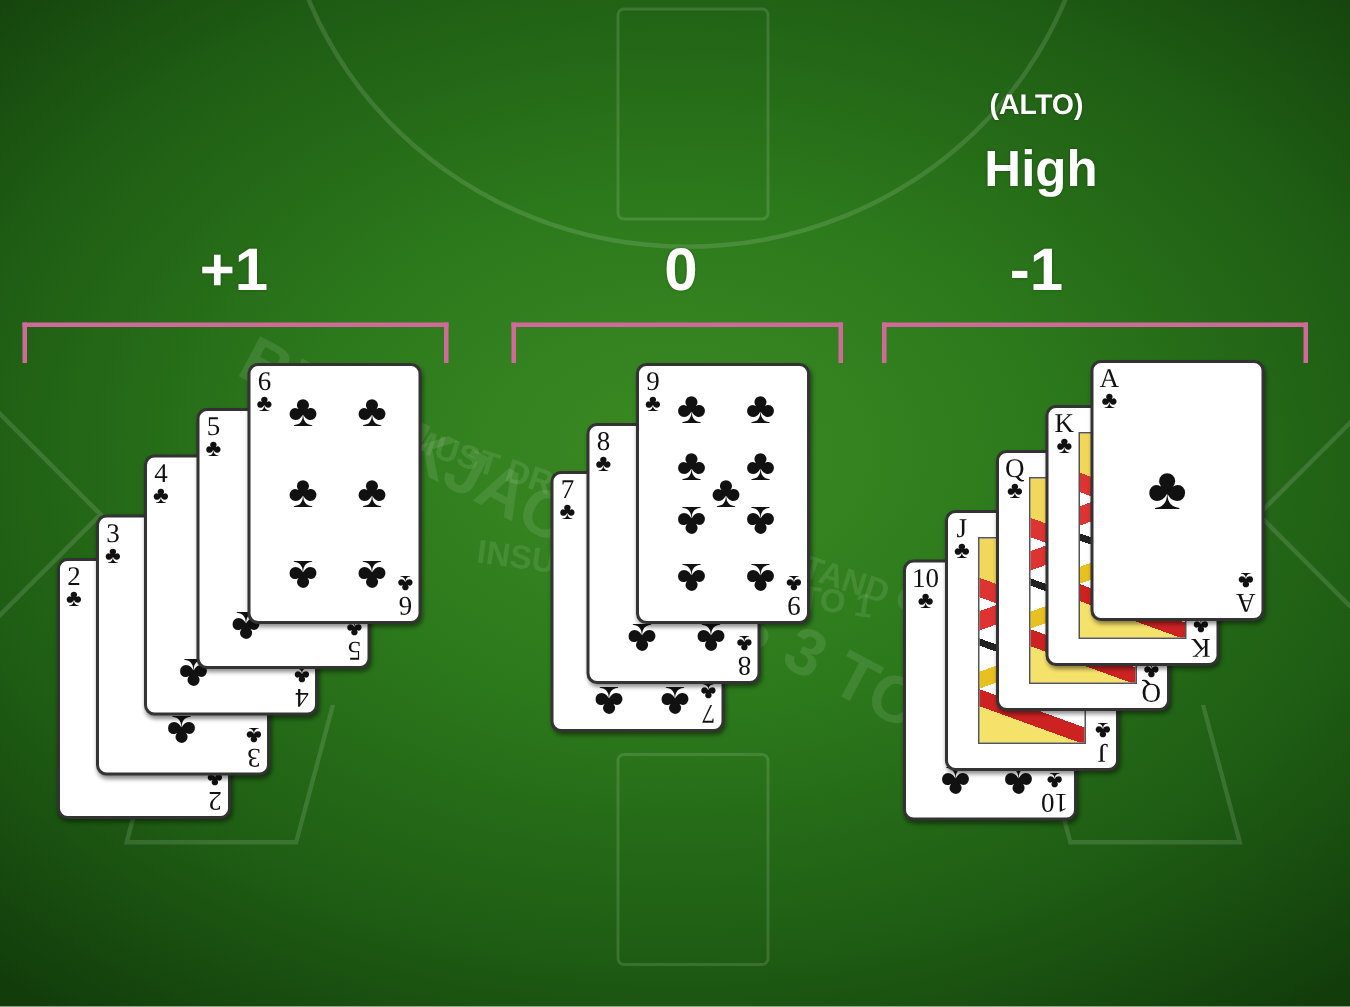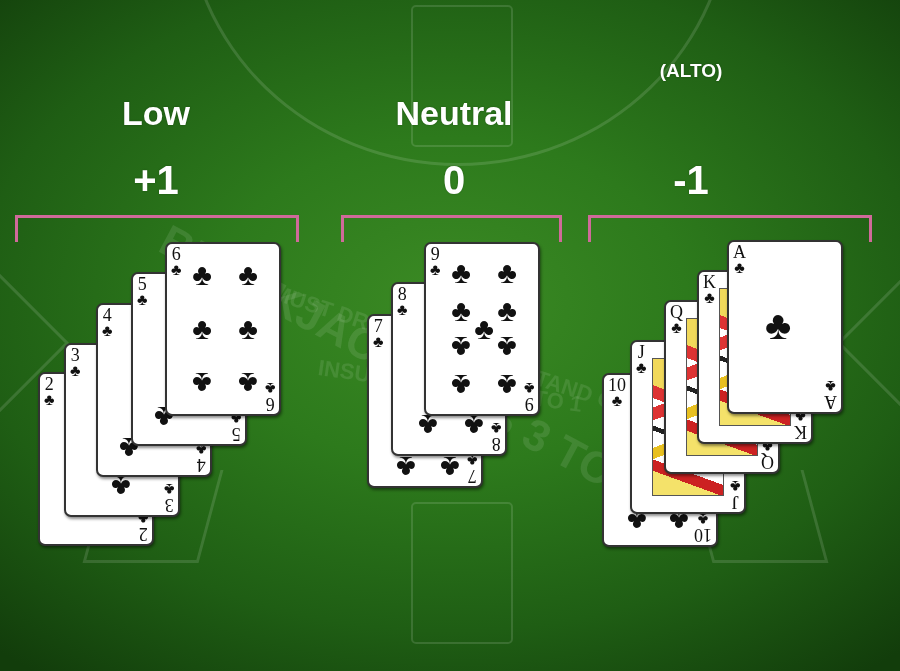--- a/index.html
+++ b/index.html
@@ -54,27 +54,26 @@
   <div class="felt-line rect-bot"></div>
   <div class="felt-line diamond" style="left:-95px;top:275px;"></div>
   <div class="felt-line diamond" style="left:865px;top:275px;"></div>
   <div class="felt-line" style="left:95px;top:470px;width:110px;height:90px;transform:skewX(-15deg);border-top:none;"></div>
   <div class="felt-line" style="left:700px;top:470px;width:110px;height:90px;transform:skewX(15deg);border-top:none;"></div>
 
   <div class="watermark" style="left:175px;top:215px;font-size:44px;transform:rotate(28deg);">BLACKJACK PAYS 3 TO 2</div>
   <div class="watermark" style="left:185px;top:250px;font-size:22px;transform:rotate(18deg);">DEALER MUST DRAW TO 16 AND STAND ON ALL 17s</div>
   <div class="watermark" style="left:320px;top:355px;font-size:22px;transform:rotate(8deg);">INSURANCE PAYS 2 TO 1</div>
 
-  <div class="col-heading name" style="left:36px;">Low</div>
   <div class="col-heading value" style="left:36px;">+1</div>
 
-  <div class="col-heading name" style="left:334px;">Neutral</div>
   <div class="col-heading value" style="left:334px;">0</div>
 
   <div class="col-heading sub" style="left:571px;">(ALTO)</div>
+  <div class="col-heading name" style="left:574px;">High</div>
   <div class="col-heading value" style="left:571px;">-1</div>
 
   <div class="bracket" style="left:15px;width:278px;"></div>
   <div class="bracket" style="left:341px;width:215px;"></div>
   <div class="bracket" style="left:588px;width:278px;"></div>
 
   <div class="card" style="left:38px;top:372px;">
     <div class="idx">
         <span class="r">2</span>
         <span class="s">♣</span>

